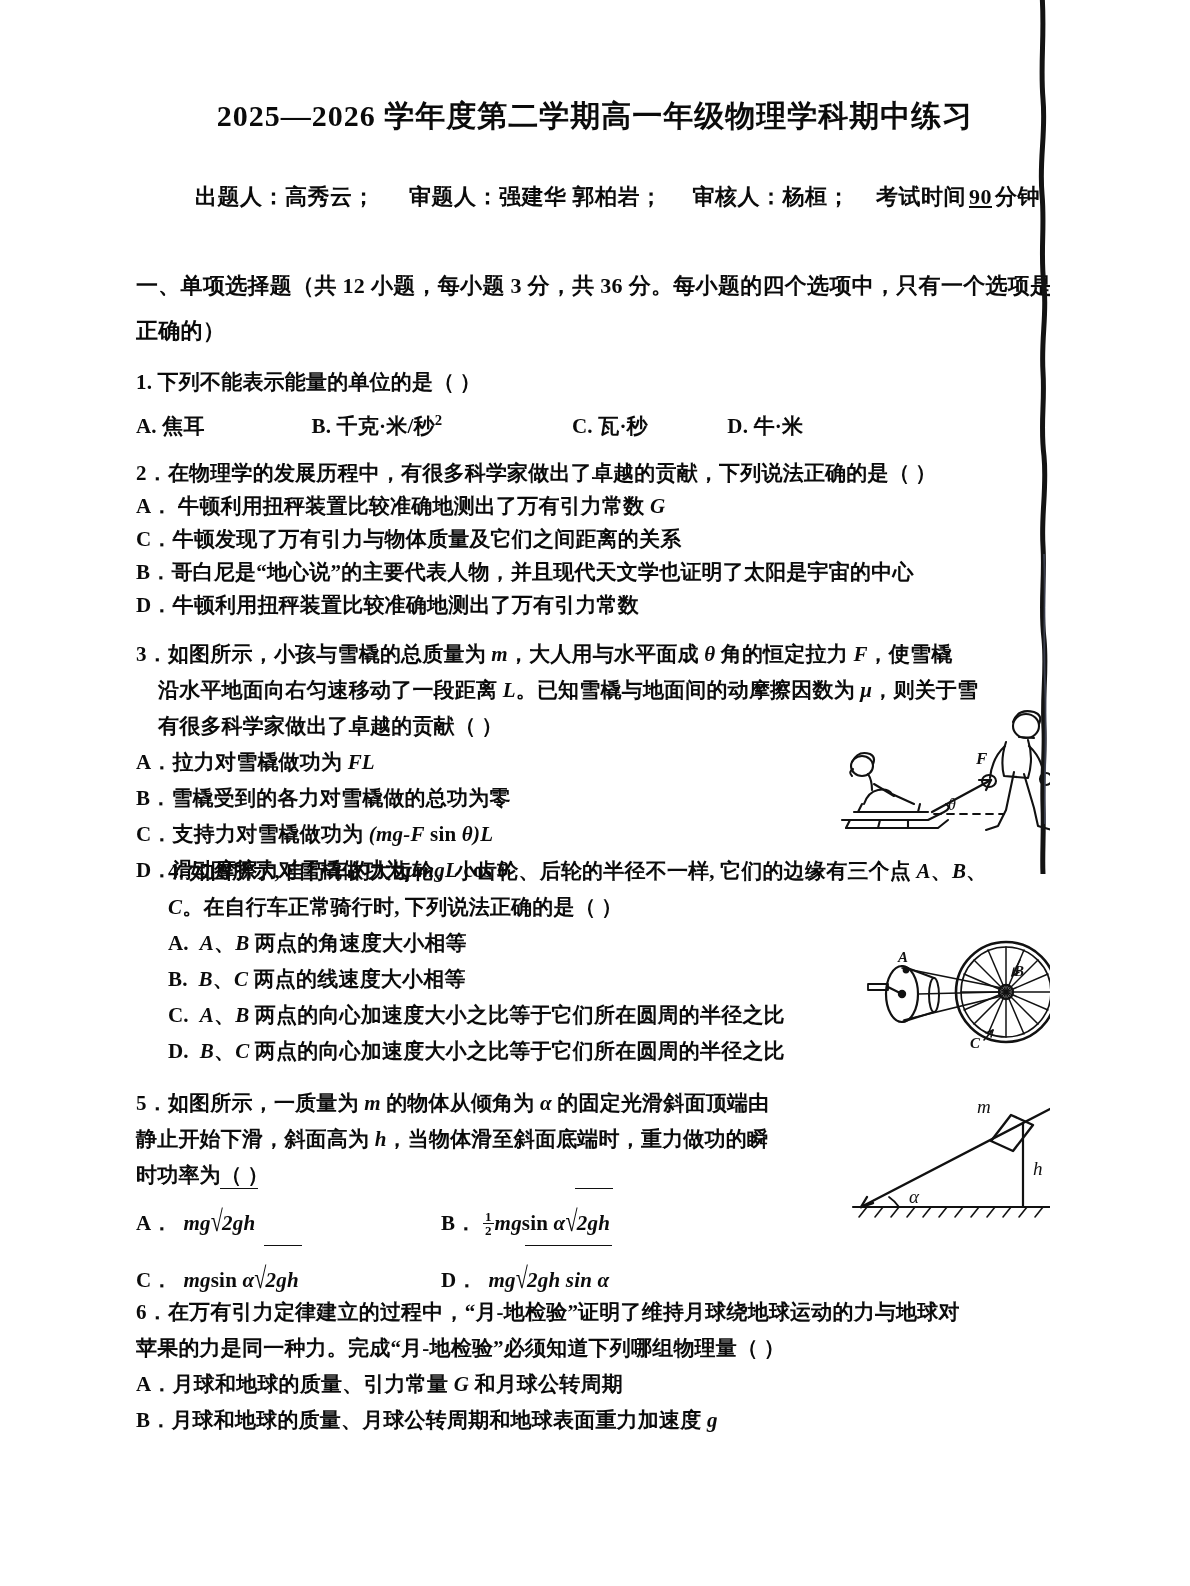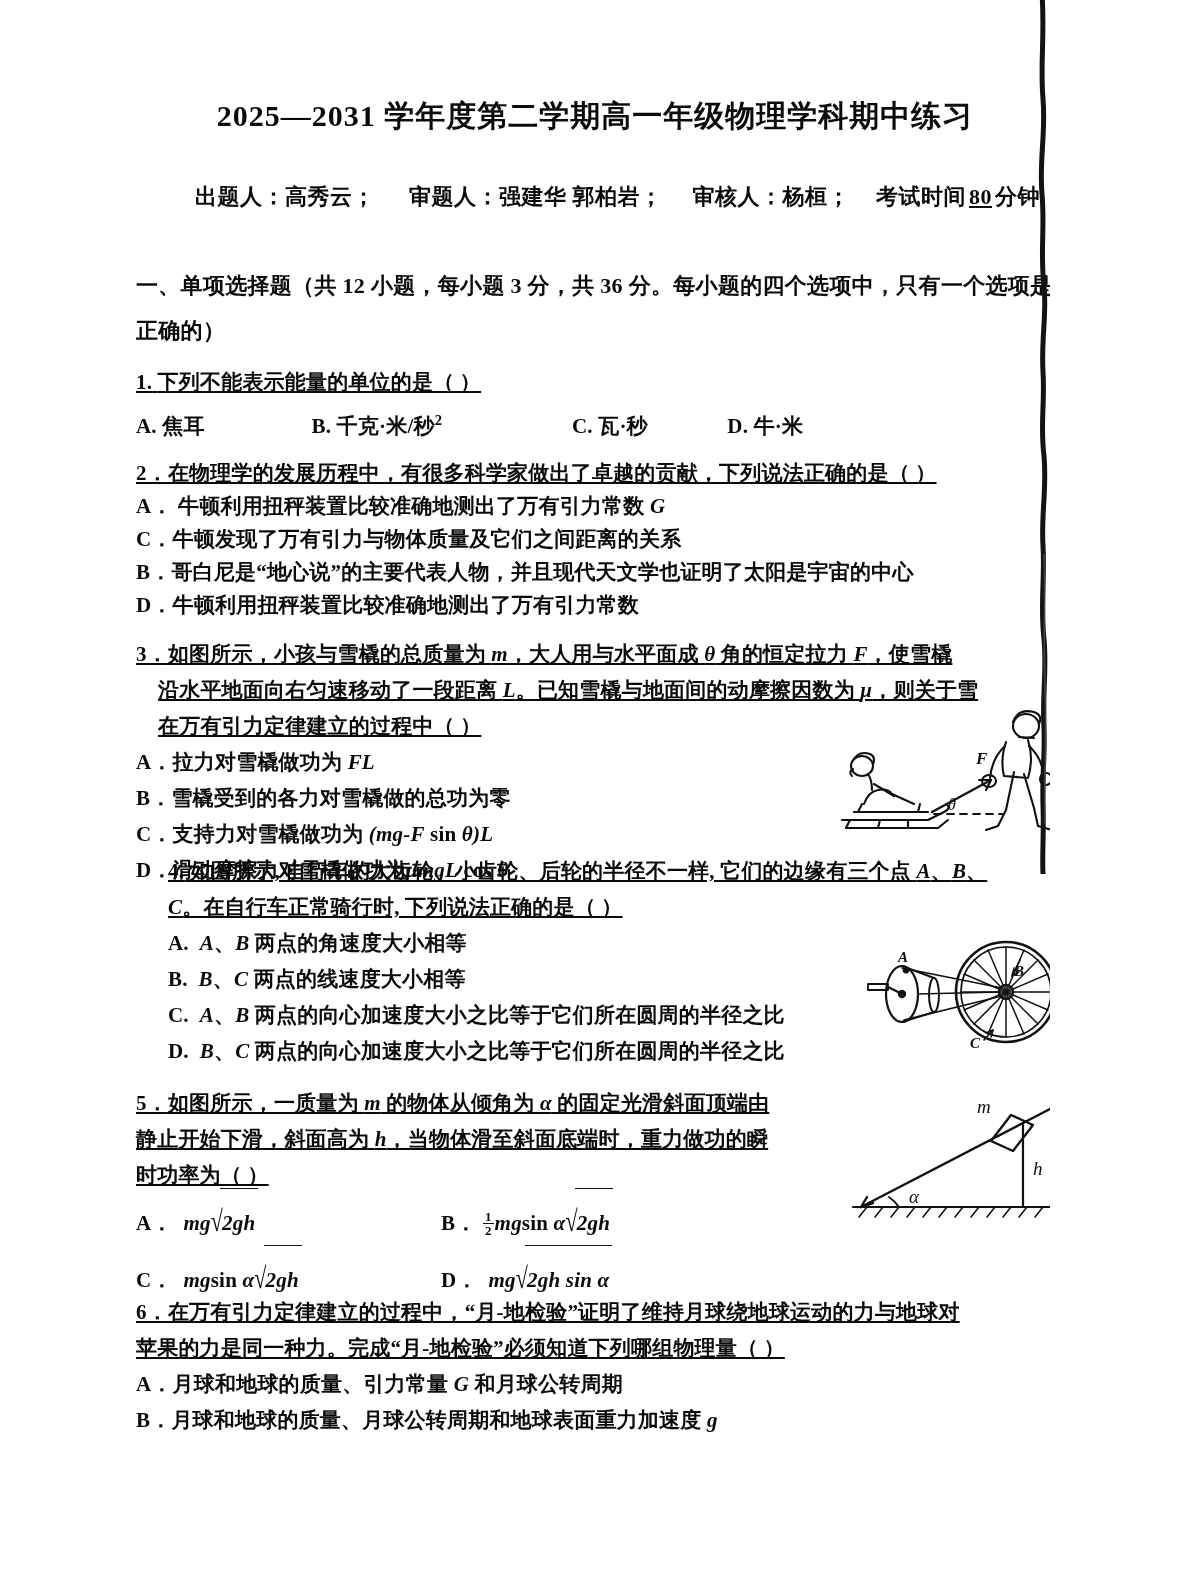--- a/index.html
+++ b/index.html
@@ -42,21 +42,21 @@
   }
   .byline .u{text-decoration:underline;padding:0 3px;}
 
   .section-head{
     position:absolute;left:136px;top:263px;width:930px;
     font-size:22px;font-weight:bold;line-height:45px;
     letter-spacing:.3px;
   }
 
   .q{position:absolute;font-size:21px;line-height:33px;letter-spacing:.2px;}
-  .q .stem{font-weight:bold;text-decoration:underline;}
+  .q .stem{font-weight:bold;}
   .opt{font-weight:bold;white-space:nowrap;}
   .i{font-style:italic;}
   .sup{font-size:.7em;vertical-align:super;}
   .frac{
     display:inline-block;vertical-align:-0.42em;
     text-align:center;font-size:.62em;line-height:1.03;
     margin:0 1px;
   }
   .frac .nm{display:block;border-bottom:1.4px solid #111;padding:0 2px;}
   .frac .dn{display:block;padding:0 2px;}
@@ -71,30 +71,30 @@
 
   
   .fig{position:absolute;}
   .fig svg{display:block;}
 </style>
 </head>
 <body>
 
 <div class="page">
 
-  <div class="doc-title">2025—2031 学年度第二学期高一年级物理学科期中练习</div>
+  <div class="doc-title">2025—2026 学年度第二学期高一年级物理学科期中练习</div>
 
   <div class="byline">
     <span>出题人：高秀云；</span>
     <span style="display:inline-block;width:22px;"></span>
     <span>审题人：强建华 郭柏岩；</span>
     <span style="display:inline-block;width:18px;"></span>
     <span>审核人：杨桓；</span>
     <span style="display:inline-block;width:14px;"></span>
-    <span>考试时间</span><span class="u">80</span><span>分钟</span>
+    <span>考试时间</span><span class="u">90</span><span>分钟</span>
   </div>
 
   <div class="section-head">一、单项选择题（共 12 小题，每小题 3 分，共 36 分。每小题的四个选项中，只有一个选项是正确的）</div>
 
   <div class="q" style="left:136px;top:366px;width:900px;">
     <div class="stem">
       <span>1.</span>
       <span>下列不能表示能量的单位的是（    ）</span>
     </div>
     <div class="opt" style="margin-top:5px;">
@@ -137,21 +137,21 @@
   </div>
 
   <div class="q" style="left:136px;top:636px;width:920px;line-height:36px;">
     <div class="stem">
       <span>3．</span>如图所示，小孩与雪橇的总质量为 <span class="i">m</span>，大人用与水平面成 <span class="i">θ</span> 角的恒定拉力 <span class="i">F</span>，使雪橇
     </div>
     <div class="stem" style="margin-left:22px;">
       沿水平地面向右匀速移动了一段距离 <span class="i">L</span>。已知雪橇与地面间的动摩擦因数为 <span class="i">μ</span>，则关于雪
     </div>
     <div class="stem" style="margin-left:22px;">
-      在万有引力定律建立的过程中（    ）
+      有很多科学家做出了卓越的贡献（    ）
     </div>
     <div class="opt">
       <span>A．</span>拉力对雪橇做功为 <span class="i">FL</span>
     </div>
     <div class="opt">
       <span>B．</span>雪橇受到的各力对雪橇做的总功为零
     </div>
     <div class="opt">
       <span>C．</span>支持力对雪橇做功为 <span class="i">(mg-F</span> sin <span class="i">θ)L</span>
     </div>

